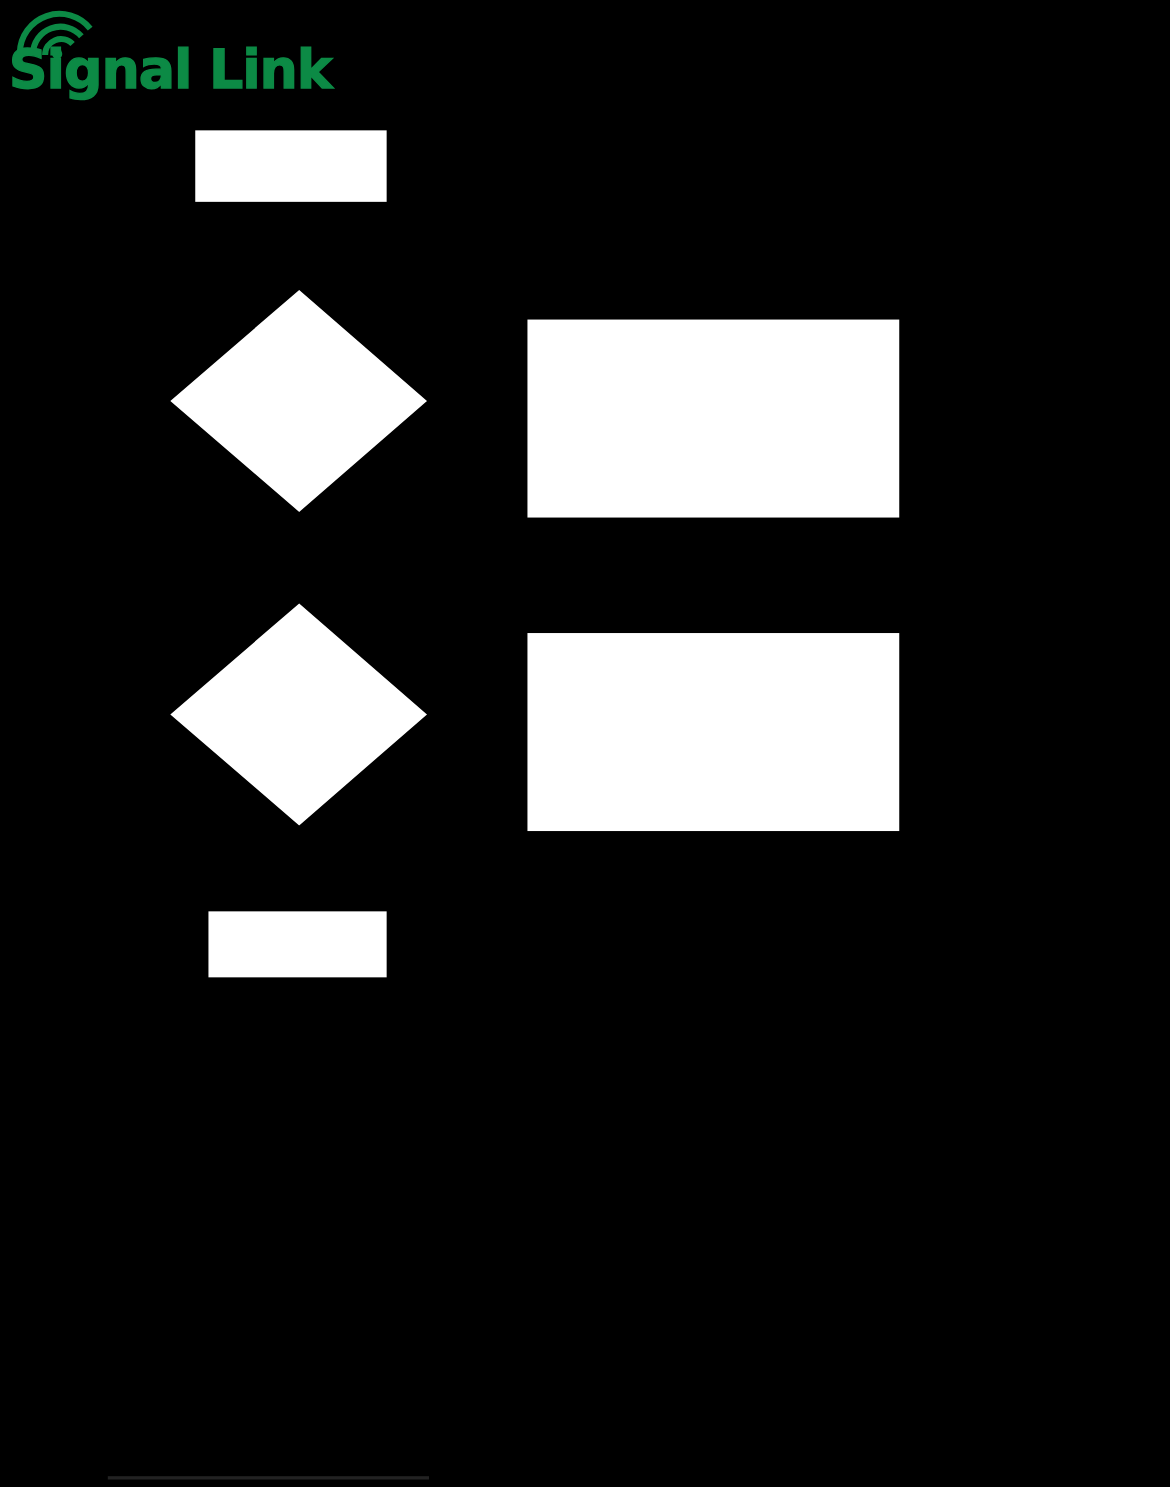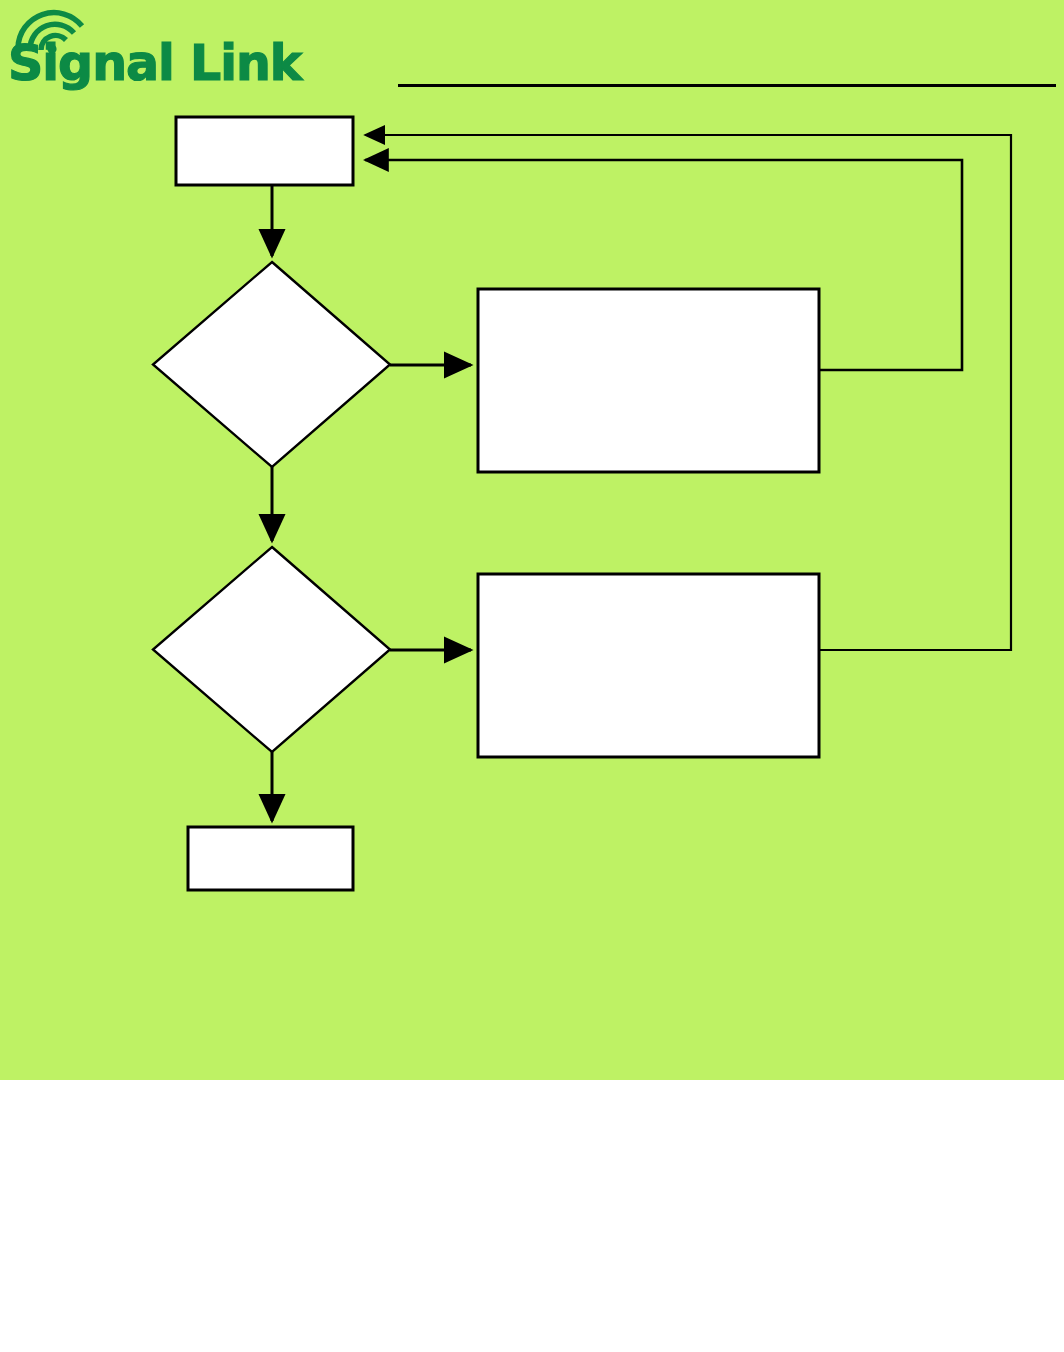--- a/index.html
+++ b/index.html
@@ -8,22 +8,22 @@
     padding: 0;
     background: #ffffff;
   }
   body {
     font-family: "Liberation Sans", sans-serif;
     color: #000000;
   }
   #page {
     position: relative;
     width: 1064px;
-    height: 1080px;
-    background: #bef264;
+    height: 1352px;
+    background: #000000;
     overflow: hidden;
   }
 
   
   #header-logo {
     position: absolute;
     left: 6px;
     top: 0px;
     width: 270px;
     height: 96px;

